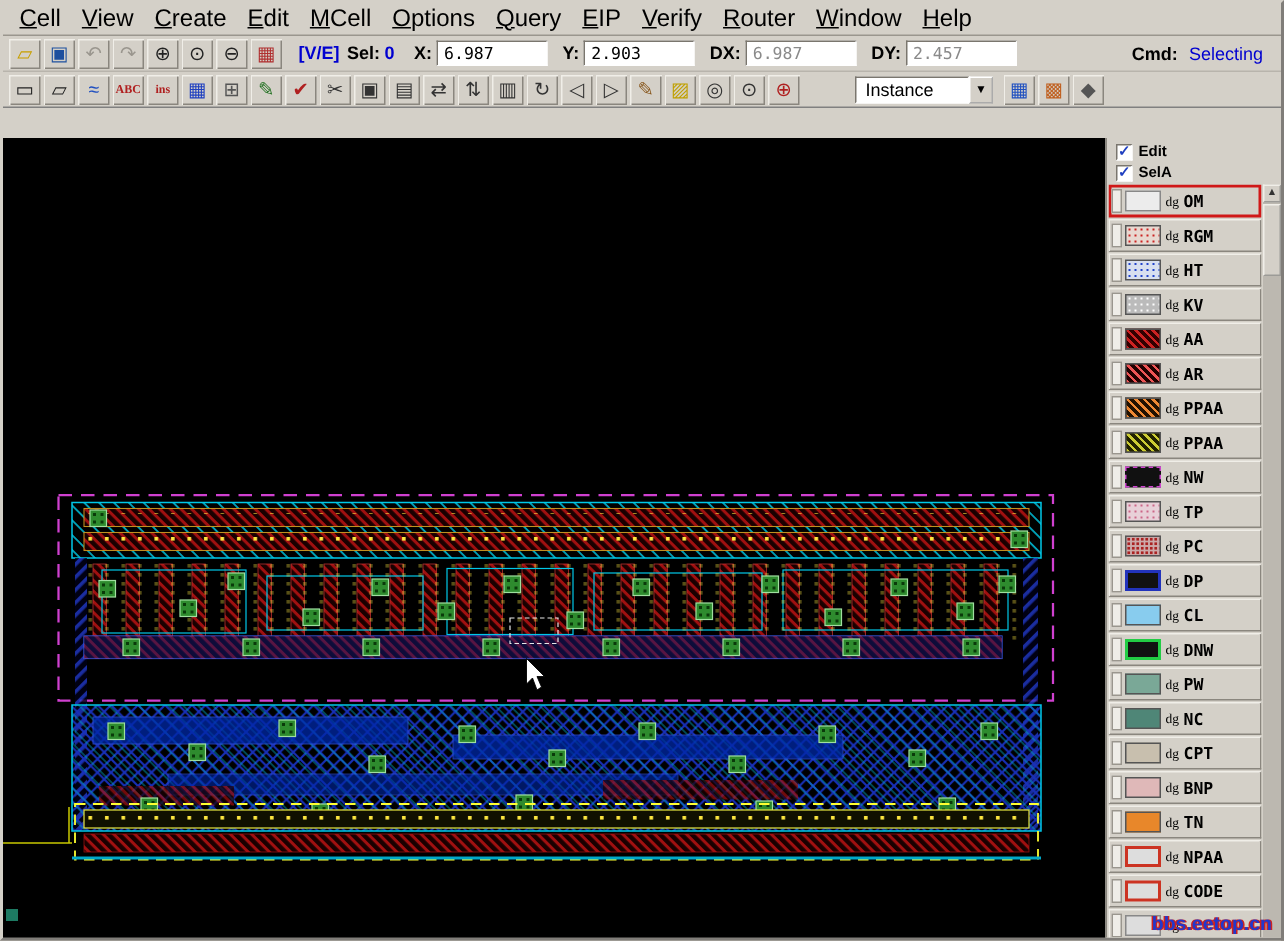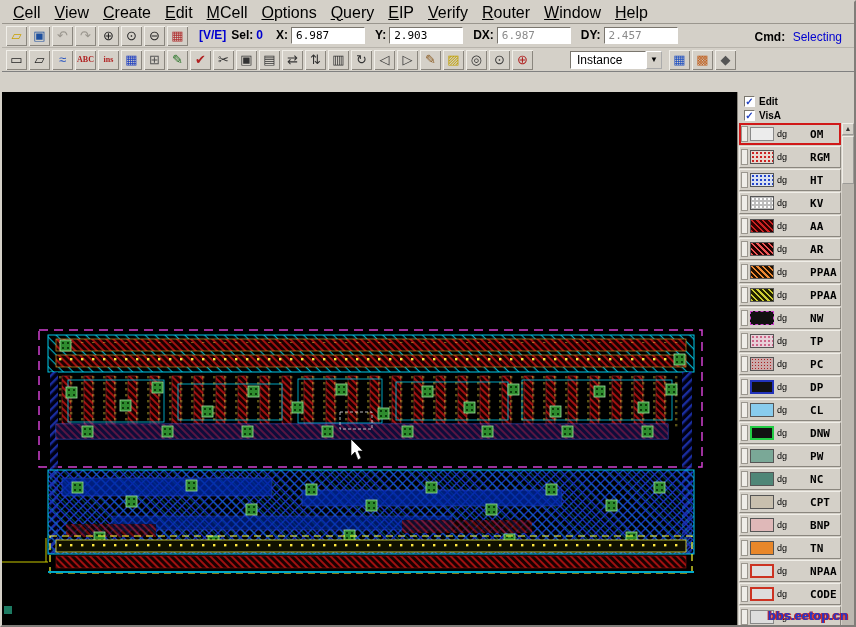--- a/index.html
+++ b/index.html
@@ -62,22 +62,22 @@
   .checkbox { width:11px; height:11px; background:#fff; border:1px solid;
     border-color:#7a766e #fff #fff #7a766e; color:#2040c0; font-size:10px;
     font-weight:bold; line-height:9px; text-align:center; margin-right:4px; }
   .check-label { font-size:10px; font-weight:bold; color:#000; }
   #layer-list { position:absolute; left:1px; top:31px; right:13px; bottom:0; overflow:hidden; }
   .layer-row { display:flex; align-items:center; height:22px; margin-bottom:1px;
     background:#d4d0c8; border:1px solid; border-color:#f0eee8 #8a867e #8a867e #f0eee8; }
   .layer-row.selected { border:1px solid #d01818; box-shadow:0 0 0 1px #d01818 inset; }
   .layer-viscell { width:7px; height:16px; background:#efede8; border:1px solid #9a968e; margin:0 2px 0 1px; }
   .layer-swatch { width:24px; height:14px; border:1px solid #555; flex:none; }
-  .layer-dg { font-size:9px; color:#000; margin:0 3px; }
-  .layer-name { font-family:"DejaVu Sans Mono",monospace; font-size:11px; font-weight:bold; color:#000;margin-left:20px; }
+  .layer-dg { font-size:9px; color:#000; margin:0 3px;font-family:Liberation Serif, serif; }
+  .layer-name { font-family:"DejaVu Sans Mono",monospace; font-size:11px; font-weight:bold; color:#000; }
 
   
   #panel-scrollbar { position:absolute; right:0; top:31px; bottom:0; width:12px; background:#bcb8b0; }
   .sb-up { height:12px; background:#d4d0c8; border:1px outset #f0eee8; font-size:7px;
     text-align:center; line-height:10px; color:#333; }
   .sb-thumb { height:48px; background:#d4d0c8; border:1px outset #f0eee8; margin-top:1px; }
 
   #watermark { position:absolute; right:6px; bottom:2px; z-index:20;
     font-size:13px; font-weight:bold; color:#2238cc;
     text-shadow:1px 0 0 #cc2222, -1px 0 0 #cc2222; }
@@ -381,21 +381,21 @@
   </div>
 
   <div id="layer-panel">
     <div class="panel-header">
       <div class="check-row">
         <span class="checkbox">✓</span>
         <span class="check-label">Edit</span>
       </div>
       <div class="check-row">
         <span class="checkbox">✓</span>
-        <span class="check-label">VisA</span>
+        <span class="check-label">SelA</span>
       </div>
     </div>
     <div id="layer-list">
         <div class="layer-row selected">
           <span class="layer-viscell"></span>
           <span class="layer-swatch" style="background:#ececec;border:1px solid #888"></span>
           <span class="layer-dg">dg</span>
           <span class="layer-name">OM</span>
         </div>
         <div class="layer-row">

